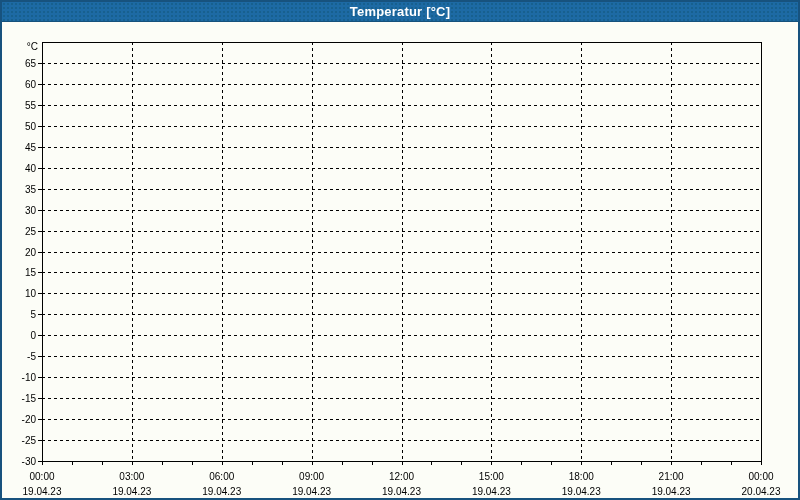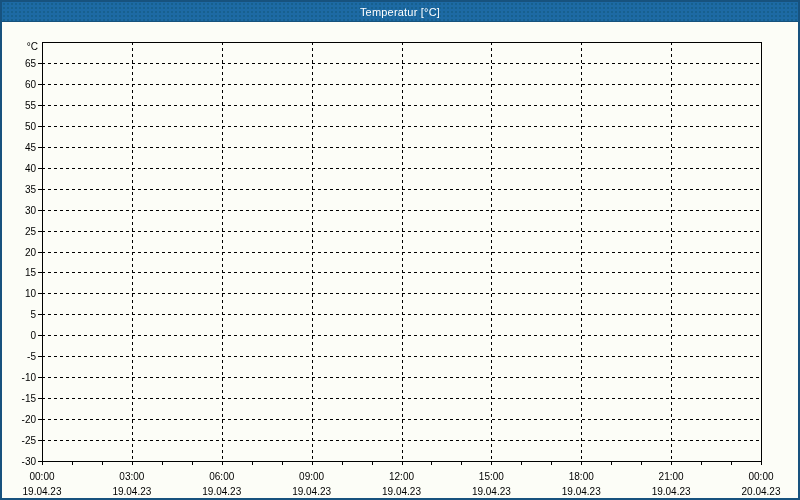--- a/index.html
+++ b/index.html
@@ -15,22 +15,22 @@
   .titlebar{
     height:19px;
     background-color:#1d6aa4;
     background-image:radial-gradient(#17608f 0.8px, transparent 0.8px);
     background-size:4px 4px;
     border-bottom:1px solid #14517d;
     display:flex;align-items:center;justify-content:center;
   }
   .titlebar .title{
     color:#ffffff;
-    font-size:11px;
-    font-weight:normal;
+    font-size:13px;
+    font-weight:bold;
     letter-spacing:0.2px;
     white-space:nowrap;
   }
   .chart-area{width:796px;height:477px;}
   svg text{
     font-family:"Liberation Sans", sans-serif;
     font-size:10px;
     fill:#000000;
   }
   svg .unit{font-size:10px;}

